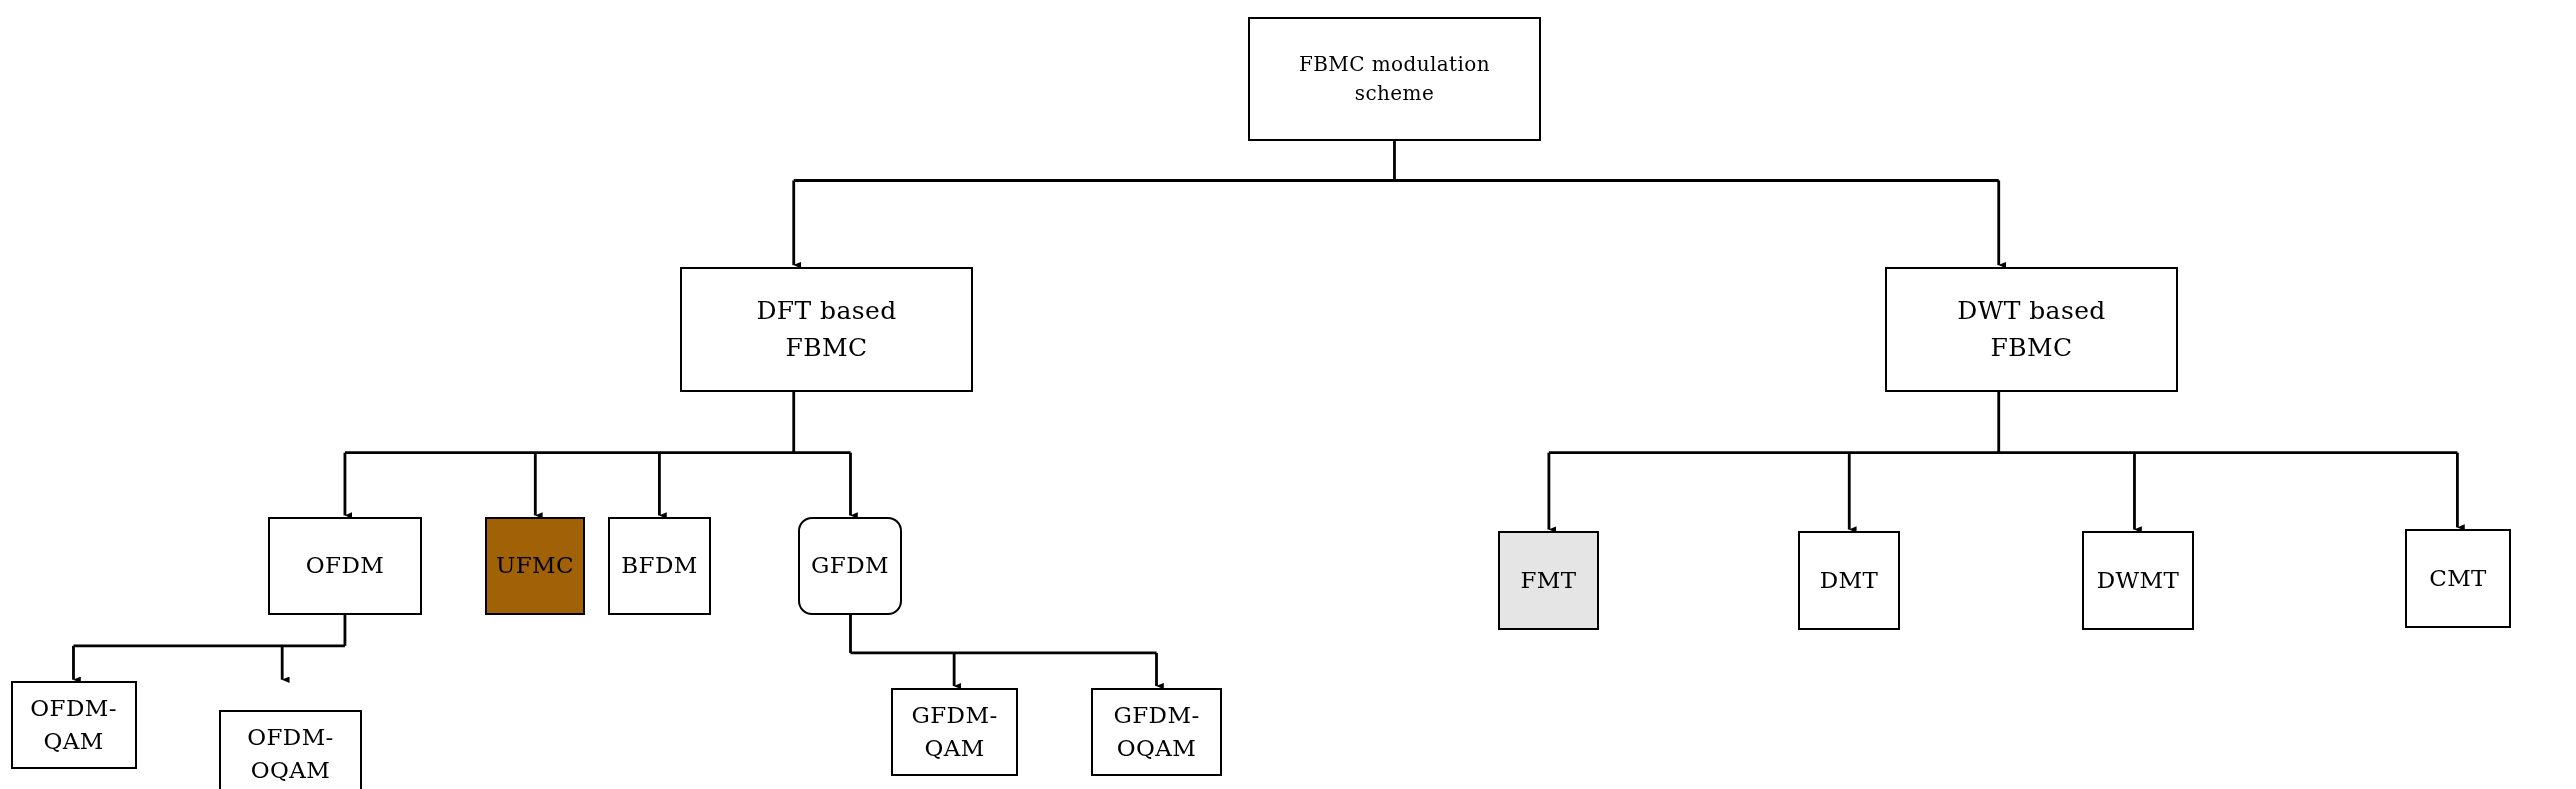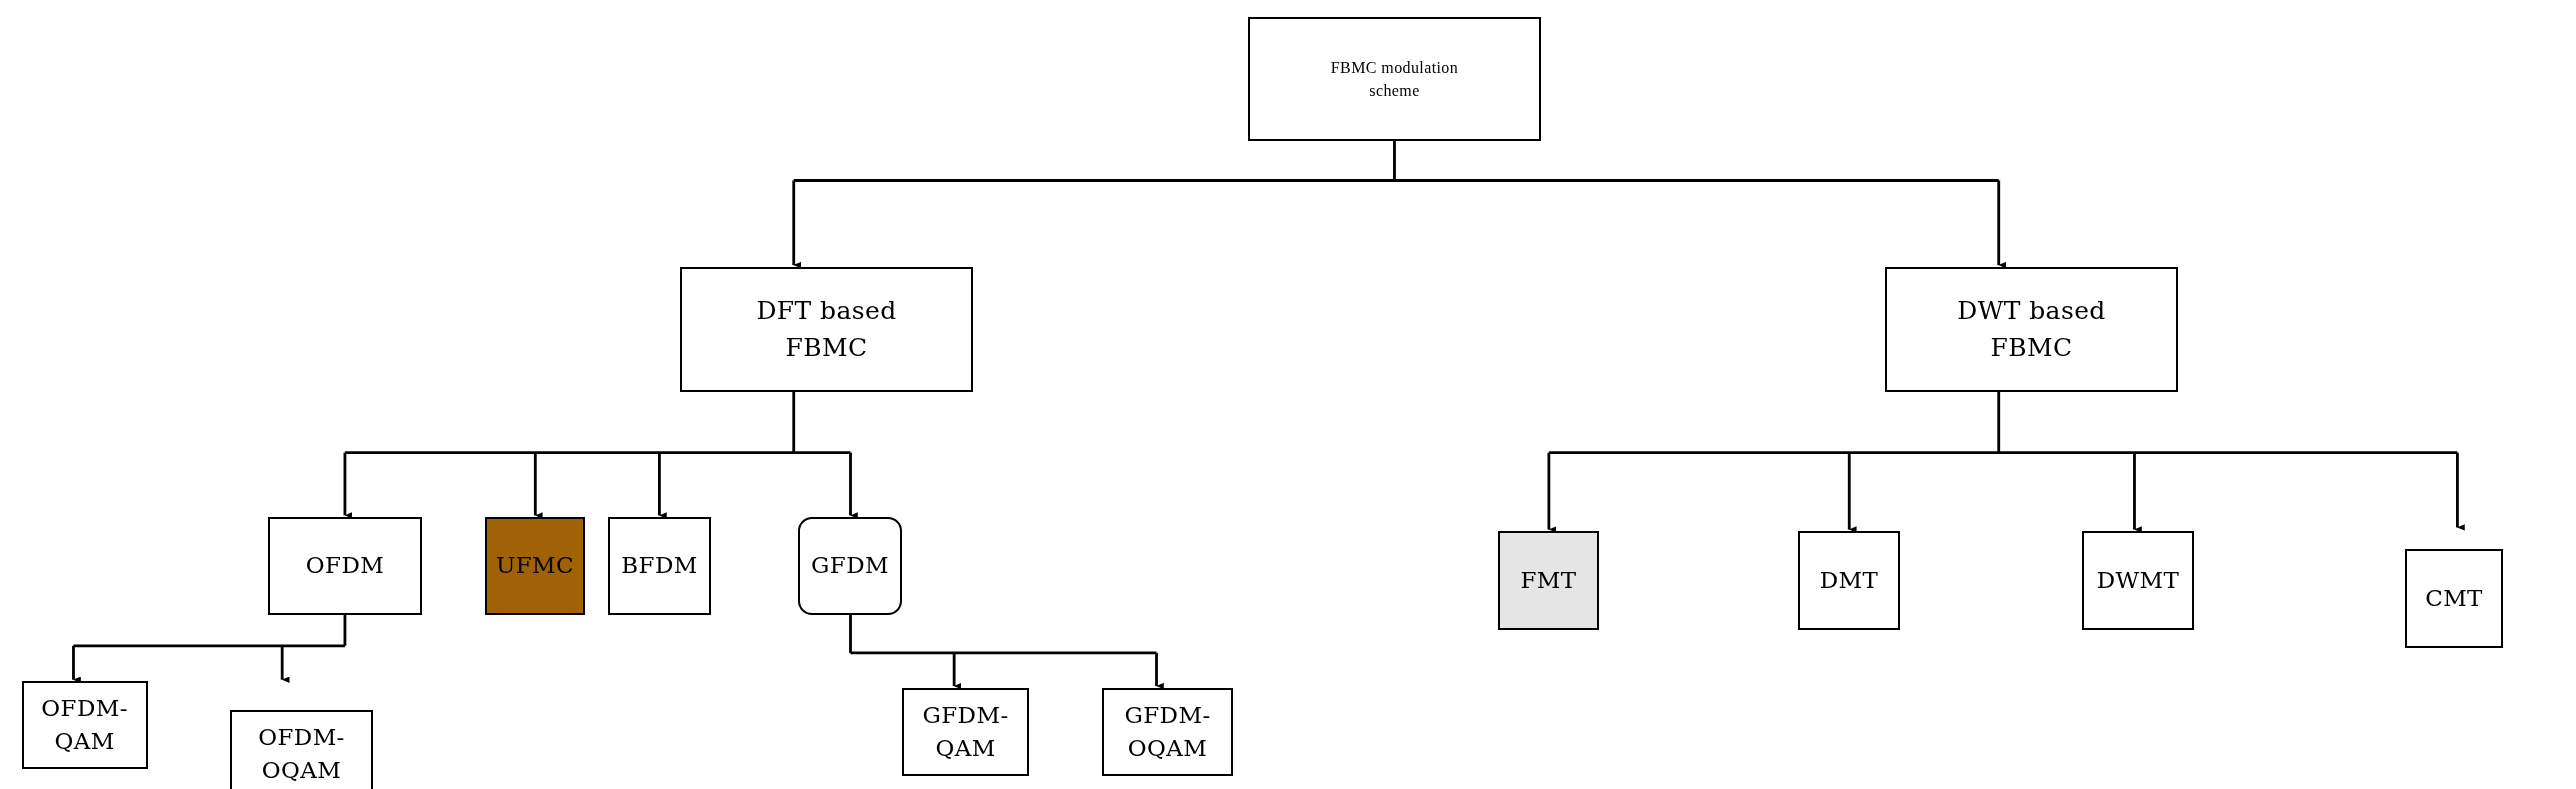--- a/index.html
+++ b/index.html
@@ -38,24 +38,24 @@
     letter-spacing: 0.4px;
     white-space: pre-line;
     z-index: 2;
   }
   .node-label {
     display: block;
     width: 100%;
     padding: 0 4.2px;
     box-sizing: border-box;
   }
-  .lvl0 { font-size: 16px; font-family: Liberation Serif, serif; }
+  .lvl0 { font-size: 20px; }
   .lvl1 { font-size: 25px; margin-left: 33px; }
   .lvl2 { font-size: 23px; }
-  .lvl3 { font-size: 23px; margin-left: 11px; }
+  .lvl3 { font-size: 23px; }
 </style>
 </head>
 <body>
 
 <div id="canvas">
   <svg id="svg-layer" viewBox="0 0 3653 1119" xmlns="http://www.w3.org/2000/svg">
     <defs>
       <marker id="arrowhead" markerWidth="9" markerHeight="11" refX="4.5" refY="10.4" orient="auto" markerUnits="userSpaceOnUse">
         <polygon points="0,0 9,0 4.5,11" fill="#000000"></polygon>
       </marker>
@@ -94,20 +94,20 @@
 FBMC</span></div>
       <div class="node lvl1" style="left: 1852px; top: 267px; width: 293px; height: 125px; border-color: rgb(0, 0, 0); background: rgb(255, 255, 255);"><span class="node-label">DWT based
 FBMC</span></div>
       <div class="node lvl2" style="left: 268px; top: 517px; width: 154px; height: 98px; border-color: rgb(0, 0, 0); background: rgb(255, 255, 255);"><span class="node-label">OFDM</span></div>
       <div class="node lvl2" style="left: 485px; top: 517px; width: 100px; height: 98px; border-color: rgb(0, 0, 0); background: #a16207;"><span class="node-label">UFMC</span></div>
       <div class="node lvl2" style="left: 608px; top: 517px; width: 103px; height: 98px; border-color: rgb(0, 0, 0); background: rgb(255, 255, 255); align-items: center;"><span class="node-label">BFDM</span></div>
       <div class="node lvl2" style="left: 798px; top: 517px; width: 104px; height: 98px; border-color: rgb(0, 0, 0); background: rgb(255, 255, 255); border-radius: 14px;"><span class="node-label">GFDM</span></div>
       <div class="node lvl2" style="left: 1498px; top: 531px; width: 101px; height: 99px; border-color: rgb(0, 0, 0); background: #e5e5e5;"><span class="node-label">FMT</span></div>
       <div class="node lvl2" style="left: 1798px; top: 531px; width: 102px; height: 99px; border-color: rgb(0, 0, 0); background: rgb(255, 255, 255);"><span class="node-label">DMT</span></div>
       <div class="node lvl2" style="left: 2082px; top: 531px; width: 112px; height: 99px; border-color: rgb(0, 0, 0); background: rgb(255, 255, 255);"><span class="node-label">DWMT</span></div>
-      <div class="node lvl2" style="left: 2405px; top: 529px; width: 98px; height: 99px; border-color: rgb(0, 0, 0); background: rgb(255, 255, 255); margin-top: 20px;"><span class="node-label">CMT</span></div>
+      <div class="node lvl2" style="left: 2405px; top: 529px; width: 106px; height: 99px; border-color: rgb(0, 0, 0); background: rgb(255, 255, 255);"><span class="node-label">CMT</span></div>
       <div class="node lvl3" style="left: 10.6px; top: 681px; width: 126px; height: 88px; border-color: rgb(0, 0, 0); background: rgb(255, 255, 255);"><span class="node-label">OFDM-QAM</span></div>
       <div class="node lvl3" style="left: 219px; top: 710px; width: 143px; height: 88px; border-color: rgb(0, 0, 0); background: rgb(255, 255, 255);"><span class="node-label">OFDM-OQAM</span></div>
       <div class="node lvl3" style="left: 891px; top: 688px; width: 127px; height: 88px; border-color: rgb(0, 0, 0); background: rgb(255, 255, 255);"><span class="node-label">GFDM-QAM</span></div>
       <div class="node lvl3" style="left: 1091px; top: 688px; width: 131px; height: 88px; border-color: rgb(0, 0, 0); background: rgb(255, 255, 255);"><span class="node-label">GFDM-OQAM</span></div>
     </div>
 </div>
 
 
 </body></html>

